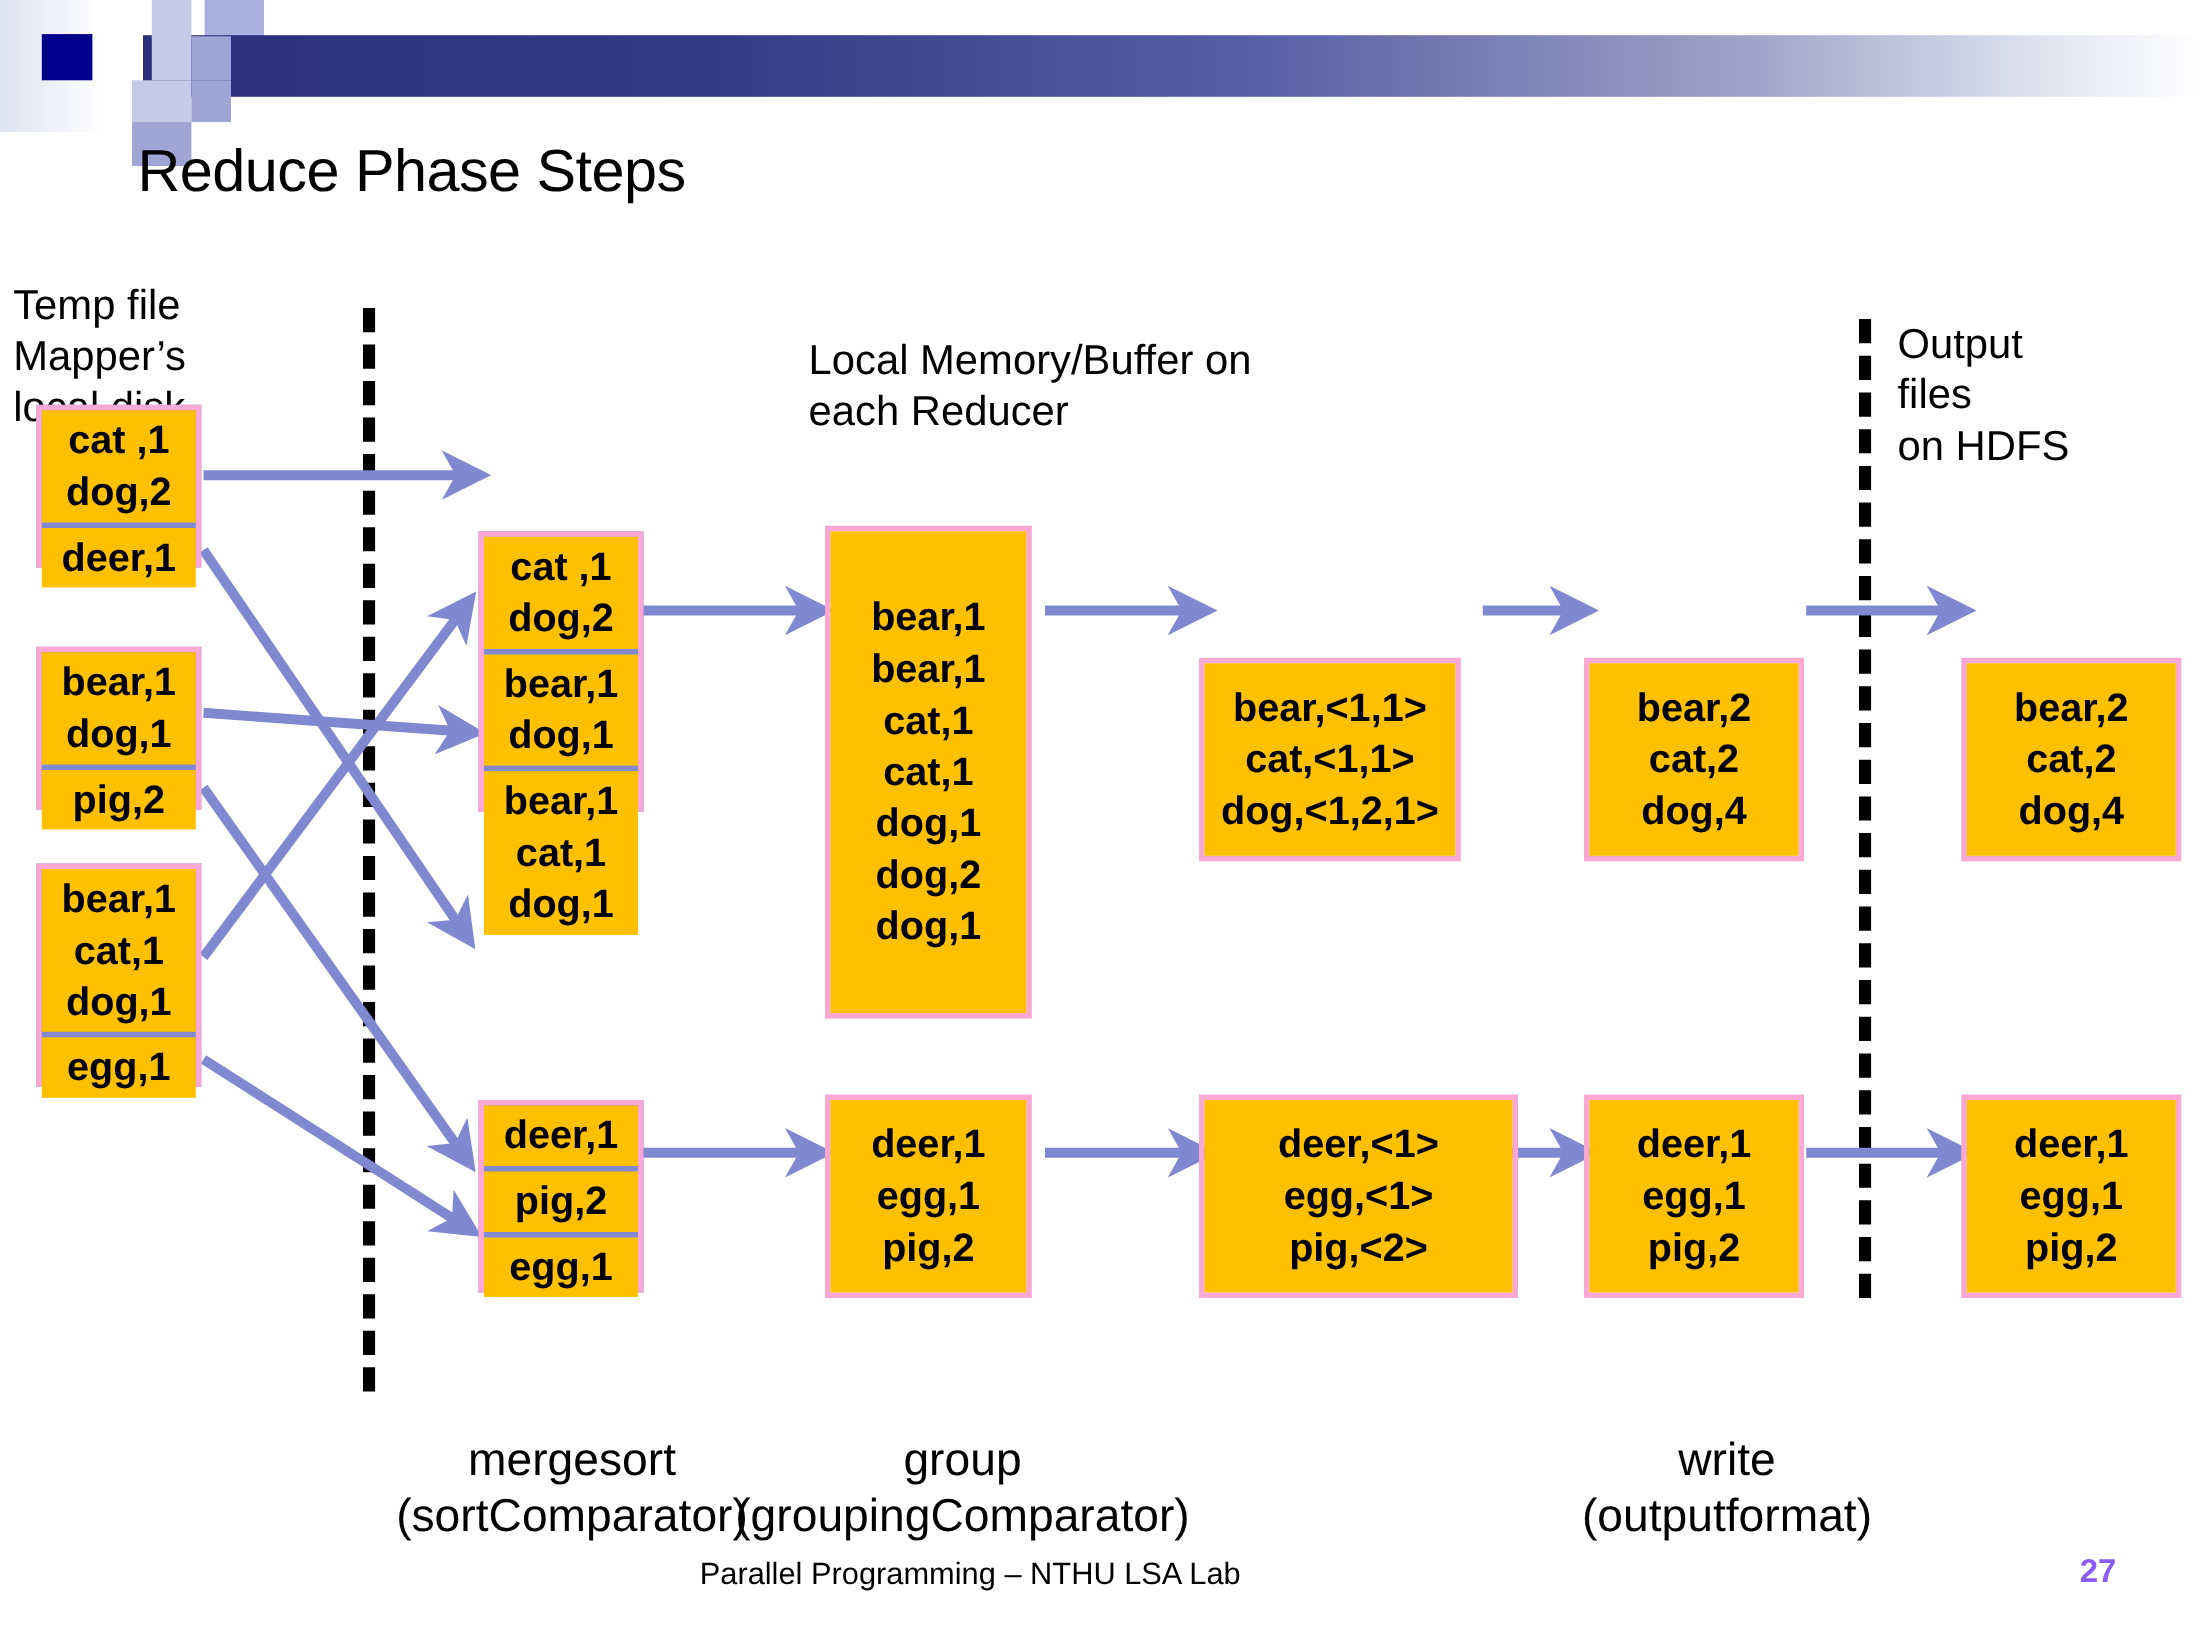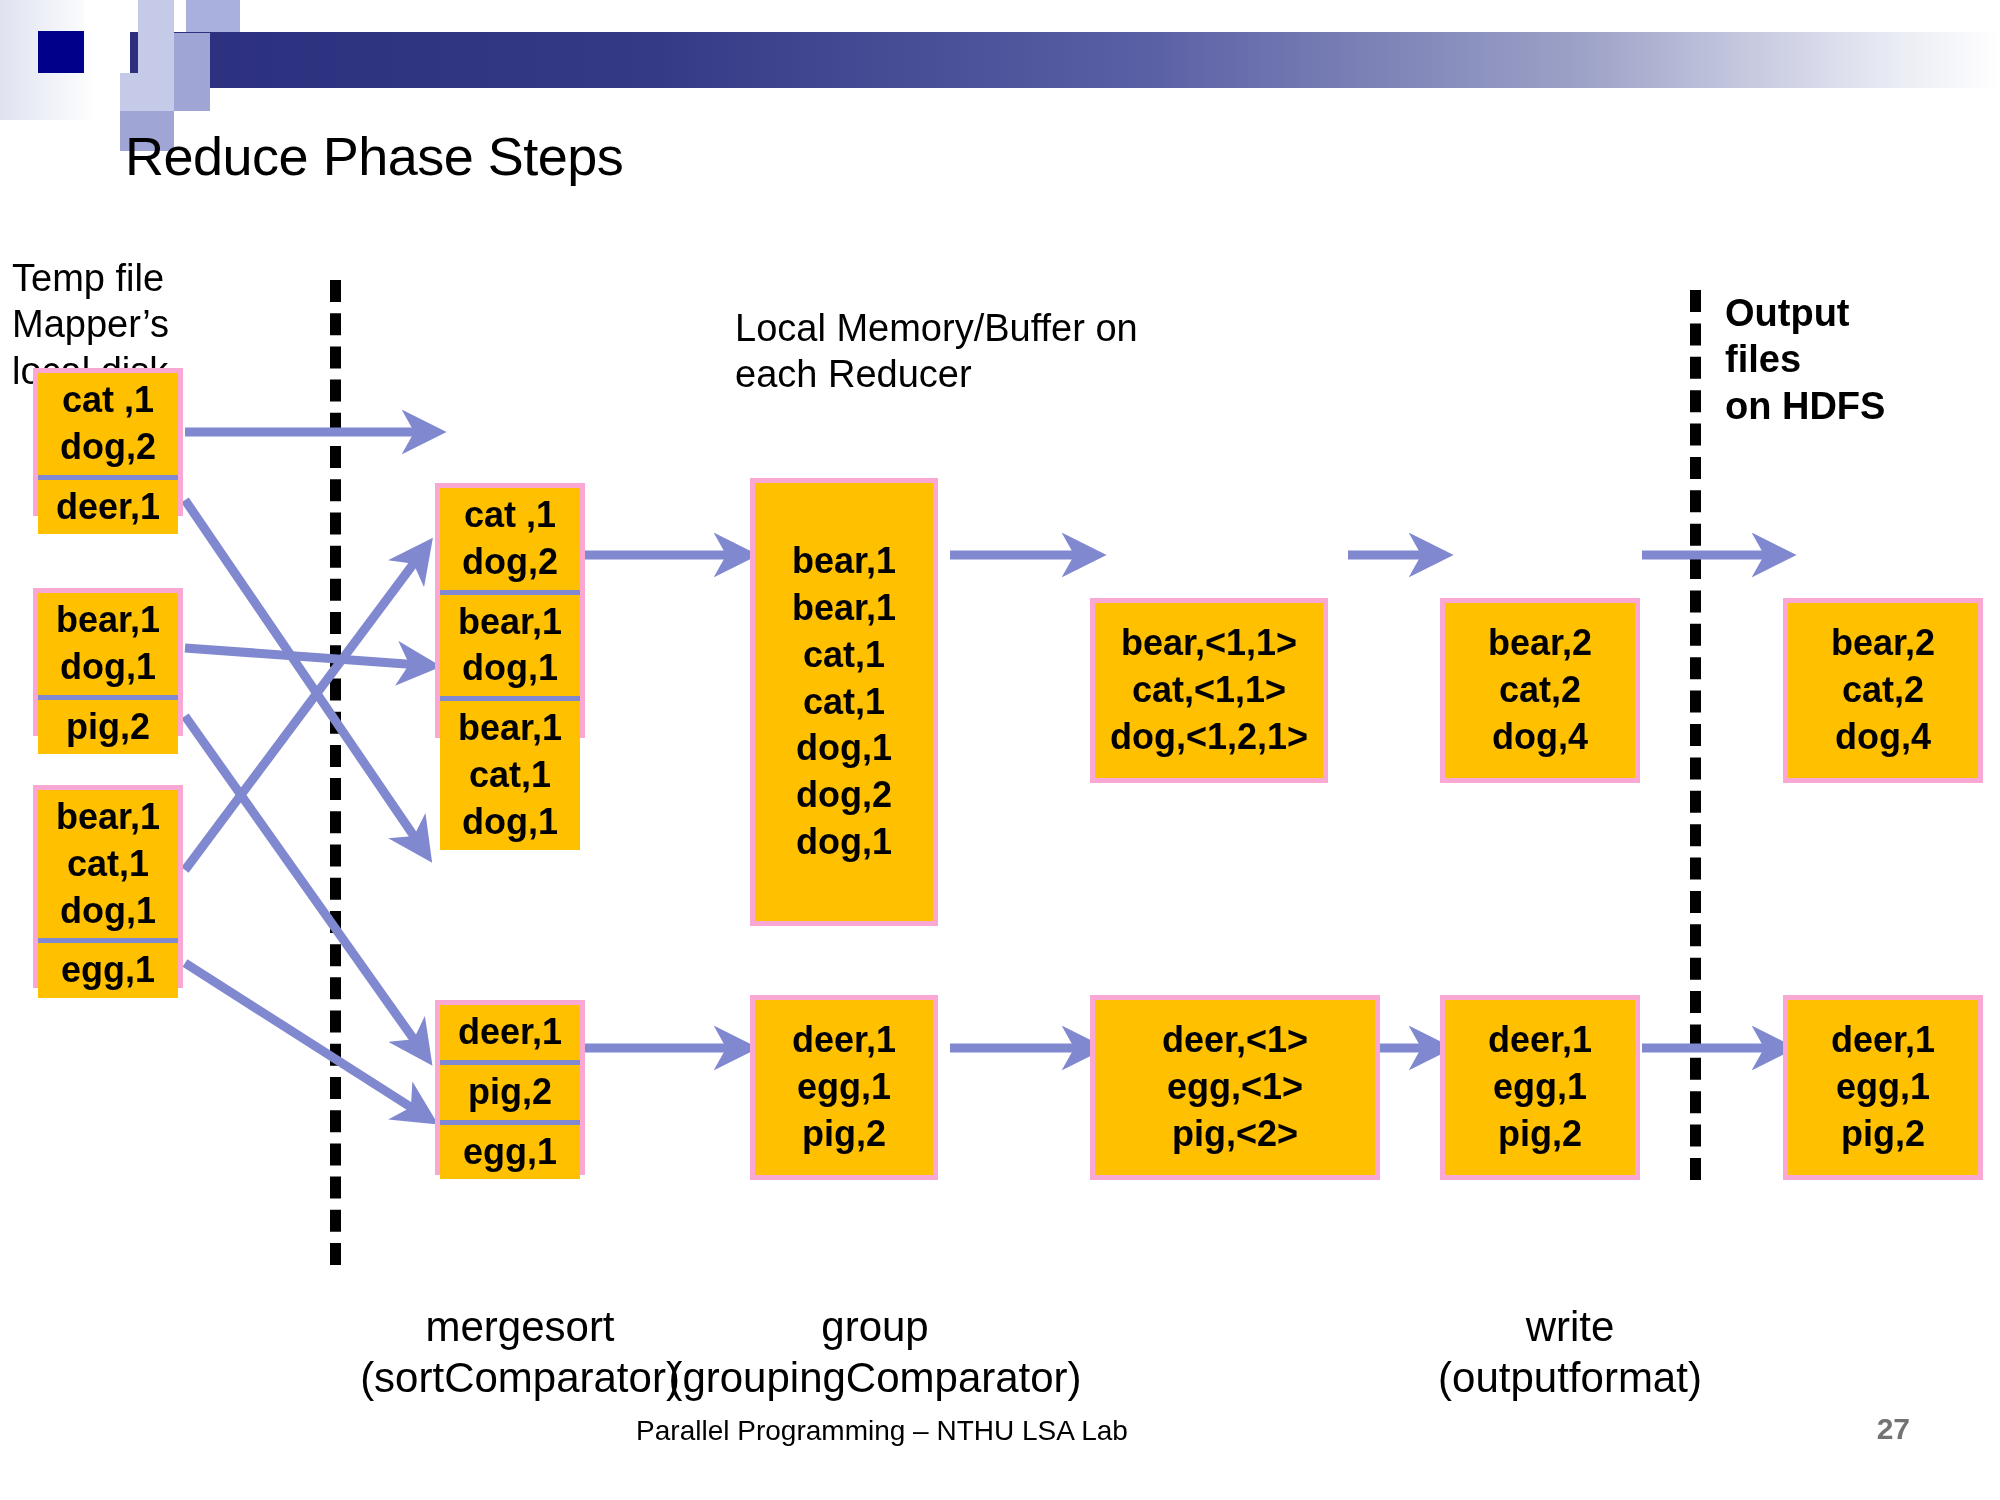--- a/index.html
+++ b/index.html
@@ -53,21 +53,21 @@
   
   .caption {
     position: absolute;
     font-size: 38px;
     color: #000000;
     line-height: 1.22;
     white-space: pre-line;
   }
   #cap-temp   { left: 12px;  top: 255px; }
   #cap-buffer { left: 735px; top: 305px; }
-  #cap-output { left: 1725px;top: 290px; font-weight: bold; }
+  #cap-output { left: 1725px;top: 290px; }
 
   
   .dashed-v {
     position: absolute;
     width: 0px;
     border-left: 11px dashed #000000;
   }
   #dash-left  { left: 330px;  top: 280px;  height: 985px; }
   #dash-right { left: 1690px; top: 290px;  height: 890px; }
 
@@ -127,24 +127,24 @@
   #footer-text {
     position: absolute;
     left: 0; top: 1415px;
     width: 1764px;
     text-align: center;
     font-size: 28px;
     color: #000000;
   }
   #footer-page {
     position: absolute;
-    right: 90px; top: 1412px;
+    right: 76px; top: 1412px;
     font-size: 30px;
     font-weight: bold;
-    color: #737373;
+    color: #8b5cf6;
   }
 </style>
 </head>
 <body>
 
 <div id="slide">
 
   <div id="deco">
     <div class="deco-sq sq-left-fade"></div>
     <div class="deco-sq sq-top1"></div>

